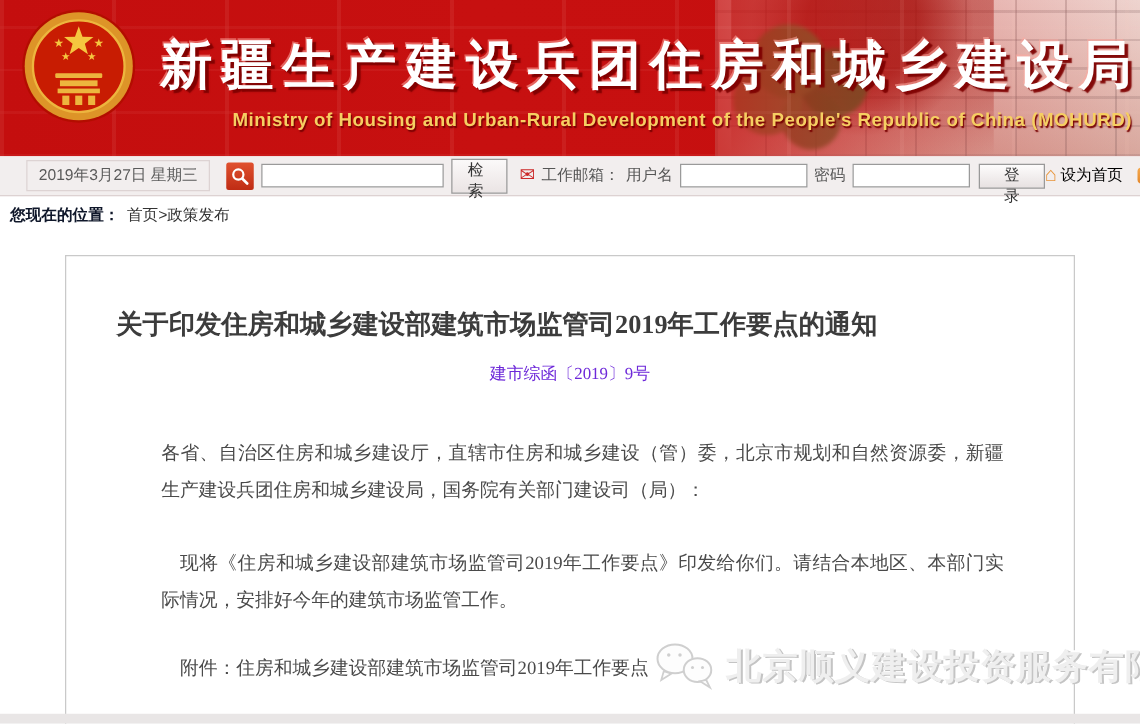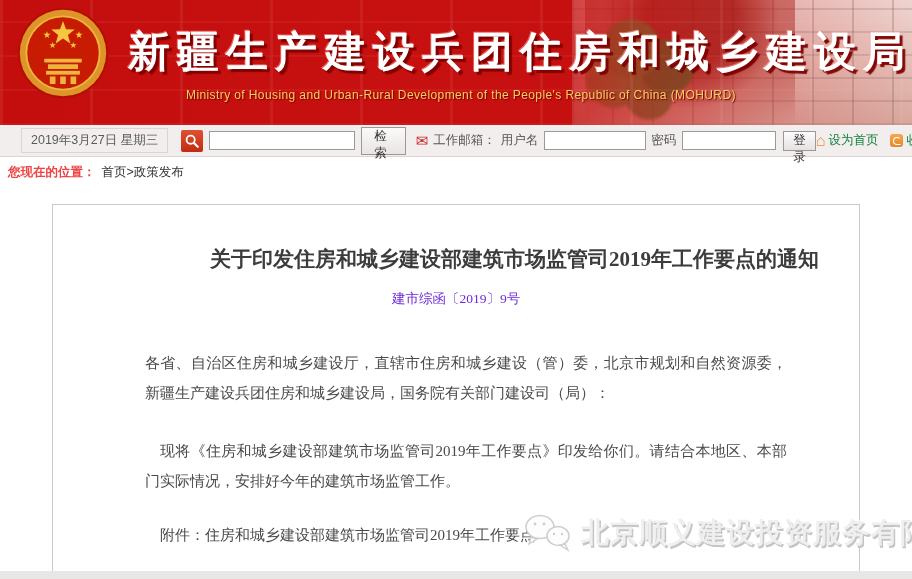--- a/index.html
+++ b/index.html
@@ -30,57 +30,57 @@
     background:
       repeating-linear-gradient(90deg, rgba(255,210,200,.5) 0 3px, transparent 3px 90px),
       repeating-linear-gradient(0deg, rgba(255,210,200,.35) 0 2px, transparent 2px 34px);}
   .emblem{position:absolute;left:16px;top:6px;width:94px;height:94px;}
   .banner-url{position:absolute;left:14px;top:102px;color:#fff3df;font-weight:bold;
     font-size:13px;letter-spacing:1px;text-shadow:1px 1px 1px #6b0000;
     font-family:"DejaVu Sans Mono",monospace;}
   .banner-title{position:absolute;left:128px;top:24px;font-size:42px;font-weight:bold;color:#ffffff;
     letter-spacing:7px;white-space:nowrap;
     text-shadow:3px 3px 1px rgba(125,0,0,.95), -1px -1px 0 rgba(255,170,160,.55);}
-  .banner-subtitle{position:absolute;left:186px;top:88px;font-size:12px;font-weight:normal;color:#f6cf62;
+  .banner-subtitle{position:absolute;left:186px;top:88px;font-size:15px;font-weight:bold;color:#f6cf62;
     letter-spacing:.4px;white-space:nowrap;text-shadow:1px 1px 1px #770000;}
   
   .toolbar{position:absolute;top:125px;left:0;width:912px;height:31px;background:#f2eeee;
     border-bottom:1px solid #ddd2d2;display:flex;align-items:center;font-size:12.5px;color:#555;}
   .date-box{margin-left:21px;border:1px solid #ddd3d3;padding:3px 9px;color:#5a5a5a;white-space:nowrap;}
   .search-icon{width:22px;height:22px;margin-left:13px;border-radius:2px;flex:0 0 auto;
     background:linear-gradient(180deg,#e0512f,#bf2c14);display:flex;align-items:center;justify-content:center;}
   .tb-input{height:17px;border:1px solid #9a9a9a;background:#fff;margin-left:6px;padding:0 3px;font-size:12px;}
   .search-input{width:138px;}
   .retrieve-btn{margin-left:6px;height:28px;padding:0 12px;background:linear-gradient(180deg,#fbf9f9,#eae4e4);
     border:1px solid #999;font-size:12.5px;color:#333;letter-spacing:6px;cursor:pointer;}
   .mail-icon{color:#cc2a2a;font-size:15px;margin-left:10px;line-height:1;}
   .tb-label{margin-left:5px;white-space:nowrap;color:#555;}
   .user-input{width:94px;}
   .pass-input{width:86px;}
-  .login-btn{margin-left:7px;height:20px;padding:0 9px;background:linear-gradient(180deg,#fdfcfc,#e7e1e1);
+  .login-btn{margin-left:7px;height:20px;padding:0 19px;background:linear-gradient(180deg,#fdfcfc,#e7e1e1);
     border:1px solid #999;font-size:12.5px;color:#333;cursor:pointer;}
   .tb-right{margin-left:auto;display:flex;align-items:center;margin-right:12px;}
   .home-icon{color:#e8953a;font-size:16px;font-weight:bold;line-height:1;margin-right:3px;}
-  .tb-link{color:#15803d;text-decoration:none;white-space:nowrap;cursor:pointer;text-align:center;}
+  .tb-link{color:#000000;text-decoration:none;white-space:nowrap;cursor:pointer;text-align:center;}
   .bookmark-icon{width:13px;height:13px;border-radius:3px;margin:0 3px 0 12px;flex:0 0 auto;
     background:linear-gradient(180deg,#f5a94e,#e4872a);position:relative;}
   .bookmark-icon::after{content:"";position:absolute;left:3px;top:3px;width:6px;height:6px;
     border:1.5px solid #fff;border-radius:50% 50% 0 50%;border-right-color:transparent;}
   
   .breadcrumb{position:absolute;top:160px;left:0;width:912px;height:24px;display:flex;align-items:center;
     font-size:12.5px;padding-left:8px;box-sizing:border-box;}
-  .crumb-label{color:#ef4444;font-weight:bold;}
+  .crumb-label{color:#0f172a;font-weight:bold;}
   .crumb-path{color:#333;margin-left:6px;cursor:pointer;}
   
   .doc-box{position:absolute;left:52px;top:204px;width:808px;height:600px;background:#fff;
     border:1px solid #c9c9c9;box-sizing:border-box;
     font-family:"Liberation Serif","DejaVu Serif",serif;color:#474747;}
-  .doc-title{margin:40px 40px 0 40px;text-align:right;font-size:21px;font-weight:bold;color:#3c3c3c;}
+  .doc-title{margin:40px 40px 0 40px;text-align:left;font-size:21px;font-weight:bold;color:#3c3c3c;}
   .doc-number{margin-top:17px;text-align:center;font-size:13.5px;color:#6d28d9;}
-  .doc-para{margin:16px;padding:0 56px 0 76px;font-size:15px;line-height:30px;color:#4a4a4a;text-align:justify;}
+  .doc-para{margin:0;padding:0 56px 0 76px;font-size:15px;line-height:30px;color:#4a4a4a;text-align:justify;}
   .para-salutation{margin-top:40px;}
   .para-body{margin-top:28px;text-indent:1em;}
   .para-attachment{margin-top:24px;text-indent:1em;}
   .watermark{position:absolute;left:468px;top:306px;display:flex;align-items:center;white-space:nowrap;
     pointer-events:none;}
   .wm-icon{flex:0 0 auto;margin-right:8px;}
   .wm-text{font-family:"Liberation Sans",sans-serif;font-size:28px;font-weight:bold;letter-spacing:1px;
     color:#efefef;text-shadow:1.5px 1.5px 0 #c4c4c4, -1px -1px 0 #ffffff;}
   .bottom-strip{position:absolute;left:0;bottom:0;width:912px;height:8px;background:#e9e6e6;z-index:5;}
 </style>

